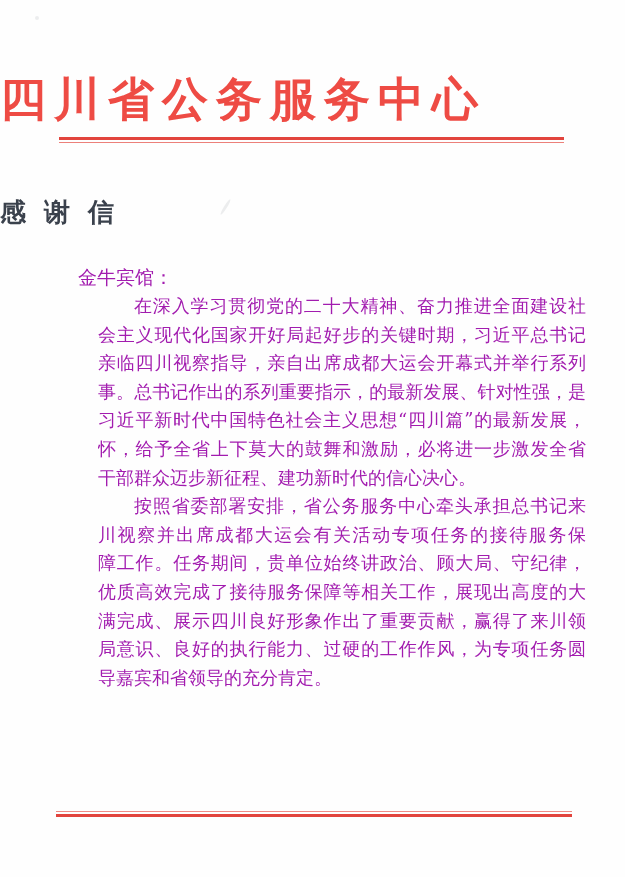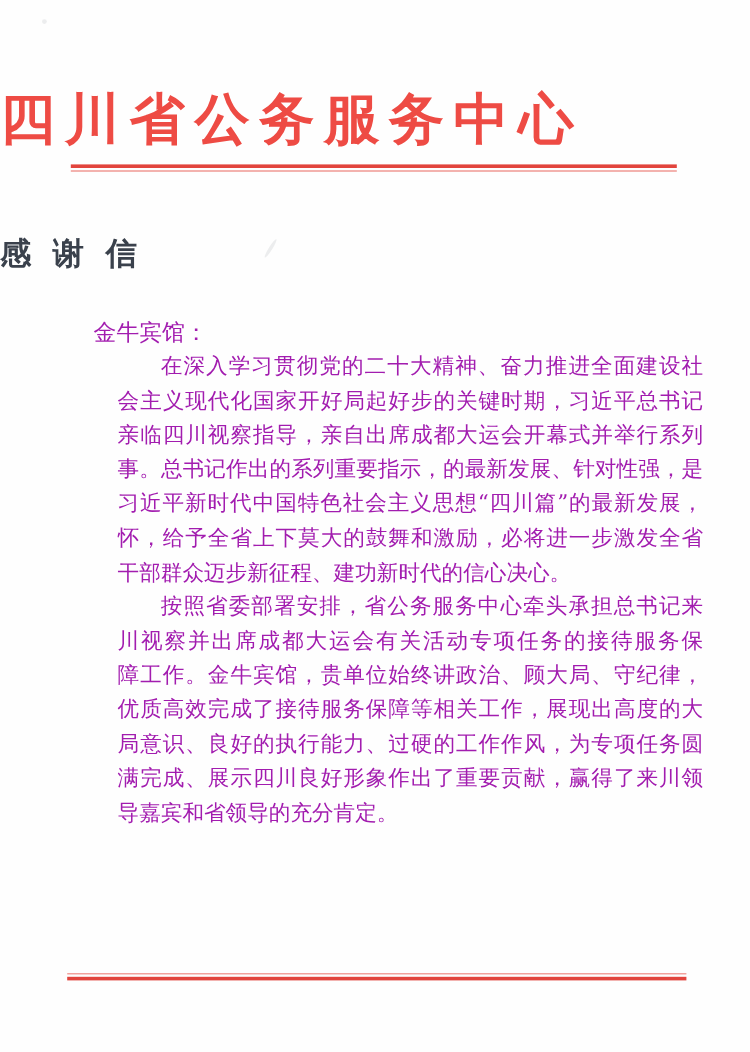--- a/index.html
+++ b/index.html
@@ -132,24 +132,24 @@
   <div class="body-text">
     <div class="line indent">在深入学习贯彻党的二十大精神、奋力推进全面建设社</div>
     <div class="line">会主义现代化国家开好局起好步的关键时期，习近平总书记</div>
     <div class="line">亲临四川视察指导，亲自出席成都大运会开幕式并举行系列</div>
     <div class="line">事。总书记作出的系列重要指示，的最新发展、针对性强，是</div>
     <div class="line">习近平新时代中国特色社会主义思想“四川篇”的最新发展，</div>
     <div class="line">怀，给予全省上下莫大的鼓舞和激励，必将进一步激发全省</div>
     <div class="line para-end">干部群众迈步新征程、建功新时代的信心决心。</div>
     <div class="line indent">按照省委部署安排，省公务服务中心牵头承担总书记来</div>
     <div class="line">川视察并出席成都大运会有关活动专项任务的接待服务保</div>
-    <div class="line">障工作。金牛宾馆，贵单位始终讲政治、顾大局、守纪律，</div>
+    <div class="line">障工作。任务期间，贵单位始终讲政治、顾大局、守纪律，</div>
     <div class="line">优质高效完成了接待服务保障等相关工作，展现出高度的大</div>
+    <div class="line">满完成、展示四川良好形象作出了重要贡献，赢得了来川领</div>
     <div class="line">局意识、良好的执行能力、过硬的工作作风，为专项任务圆</div>
-    <div class="line">满完成、展示四川良好形象作出了重要贡献，赢得了来川领</div>
     <div class="line para-end">导嘉宾和省领导的充分肯定。</div>
   </div>
 
   <div class="footer-rule">
     <div class="rule-thin"></div>
     <div class="rule-gap"></div>
     <div class="rule-thick"></div>
   </div>
 
 </div>

